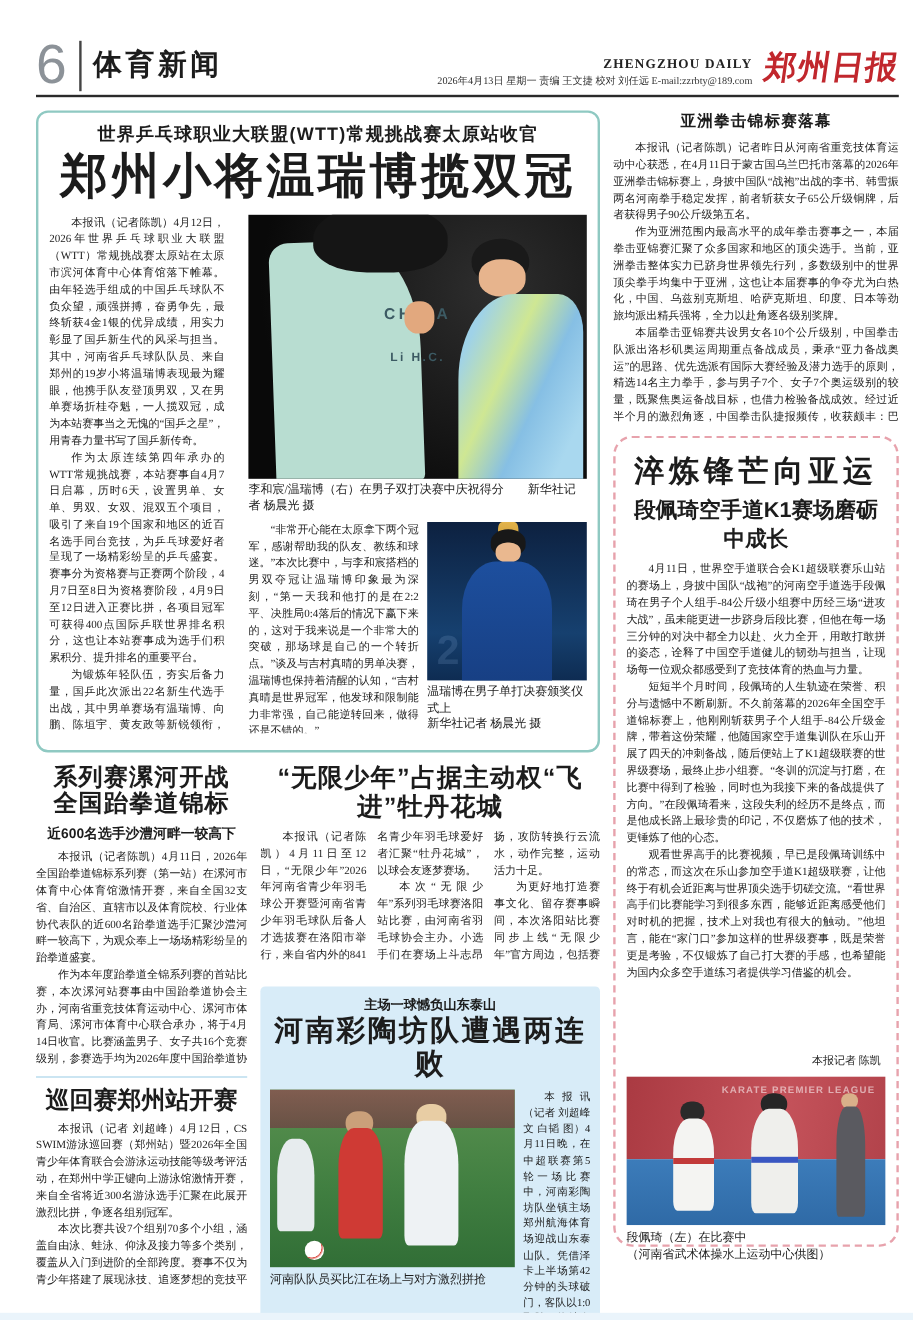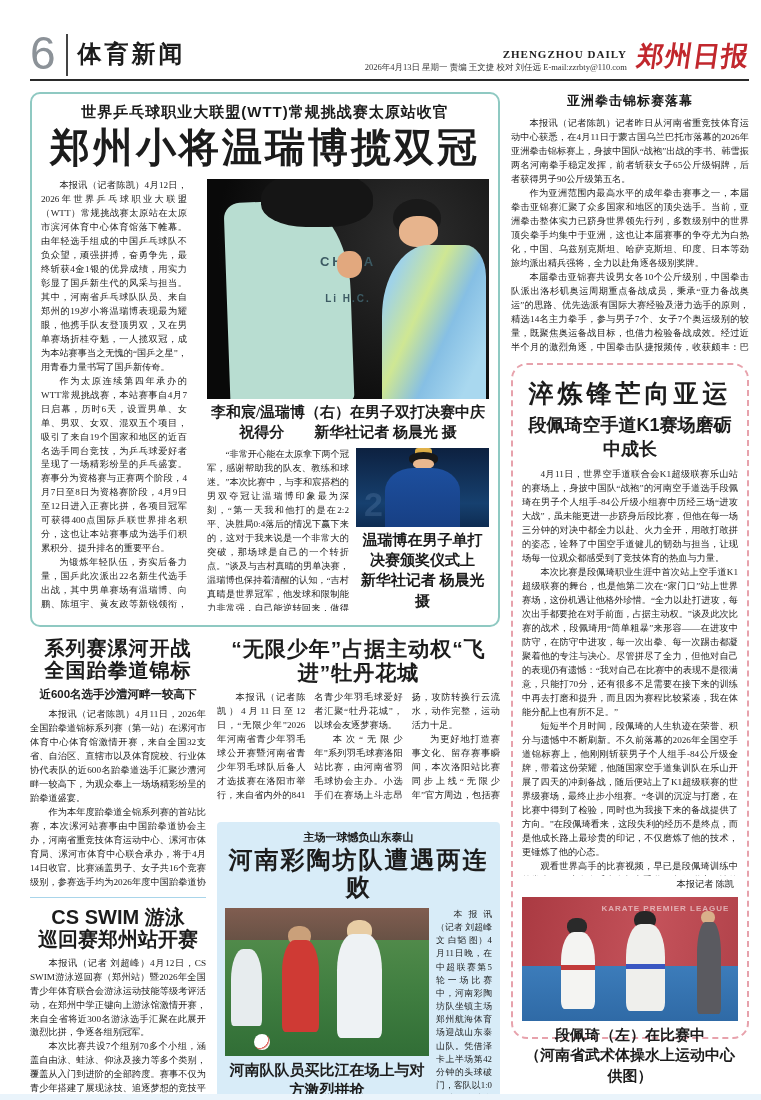--- a/index.html
+++ b/index.html
@@ -25,21 +25,21 @@
   
   .cols{display:flex;gap:11px;margin-top:11px;}
   .left-zone{width:470px;flex:none;}
   .right-col{flex:1;min-width:0;}
 
   
   .body-txt{font-size:9.2px;line-height:1.52;text-align:justify;overflow:hidden;}
   .body-txt p{margin:0;text-indent:2em;}
   .kicker{font-family:"Liberation Sans","DejaVu Sans",sans-serif;text-align:center;font-weight:bold;}
   .headline{font-family:"Liberation Sans","DejaVu Sans",sans-serif;text-align:center;font-weight:bold;line-height:1.12;}
-  .figcap{font-size:15px;font-weight:bold;text-align:center;line-height:1.35;}
+  .figcap{font-size:10px;font-weight:normal;text-align:left;line-height:1.35;}
 
   
   .wtt-box{border:2px solid #8fc9c2;border-radius:10px;padding:9px 9px 6px;height:535px;box-sizing:border-box;}
   .wtt-kicker{font-size:15px;letter-spacing:1px;}
   .wtt-head{font-size:40px;letter-spacing:3px;margin-top:3px;}
   .wtt-body{display:flex;gap:20px;margin-top:9px;height:432px;}
   .wtt-c1{width:146px;flex:none;}
   .wtt-right{flex:1;min-width:0;display:flex;flex-direction:column;}
   .fig-tt{height:220px;position:relative;overflow:hidden;background:radial-gradient(circle at 72% 28%,#2e2e2e,#090909 75%);}
   .tt-p1{position:absolute;left:7%;top:10%;width:44%;height:92%;background:#b8ddd1;
@@ -128,21 +128,21 @@
 <div class="page">
   <div class="inner">
 
     <div class="hdr">
       <div class="pagenum">6</div>
       <div class="hdr-div"></div>
       <div class="section-title">体育新闻</div>
       <div class="hdr-right">
         <div class="masthead">
           <div class="paper-en">ZHENGZHOU DAILY</div>
-          <div class="dateline">2026年4月13日 星期一 责编 王文捷 校对 刘任远 E-mail:zzrbty@110.com</div>
+          <div class="dateline">2026年4月13日 星期一 责编 王文捷 校对 刘任远 E-mail:zzrbty@189.com</div>
         </div>
         <div class="logo-cn">郑州日报</div>
       </div>
     </div>
     <div class="hdr-rule"></div>
 
     <div class="cols">
 
       <div class="left-zone">
 
@@ -197,21 +197,20 @@
               <div class="headline tkd-head">全国跆拳道锦标</div>
               <div class="tkd-sub">近600名选手沙澧河畔一较高下</div>
               <div class="body-txt tkd-body">
                 <p>本报讯（记者陈凯）4月11日，2026年全国跆拳道锦标系列赛（第一站）在漯河市体育中心体育馆激情开赛，来自全国32支省、自治区、直辖市以及体育院校、行业体协代表队的近600名跆拳道选手汇聚沙澧河畔一较高下，为观众奉上一场场精彩纷呈的跆拳道盛宴。</p>
                 <p>作为本年度跆拳道全锦系列赛的首站比赛，本次漯河站赛事由中国跆拳道协会主办，河南省重竞技体育运动中心、漯河市体育局、漯河市体育中心联合承办，将于4月14日收官。比赛涵盖男子、女子共16个竞赛级别，参赛选手均为2026年度中国跆拳道协会注册合格运动员且年满16周岁，代表着各队跆拳道项目的最高竞技水平。东道主河南队派出了18名男队员、8名女队员参加本次赛事，全力以赴争创佳绩。</p>
 
               </div>
             </section>
             <div class="lc-div"></div>
             <section>
-              <div class="headline swim-head">CS SWIM 游泳</div>
               <div class="headline swim-head">巡回赛郑州站开赛</div>
               <div class="body-txt swim-body">
                 <p>本报讯（记者 刘超峰）4月12日，CS SWIM游泳巡回赛（郑州站）暨2026年全国青少年体育联合会游泳运动技能等级考评活动，在郑州中学正键向上游泳馆激情开赛，来自全省将近300名游泳选手汇聚在此展开激烈比拼，争逐各组别冠军。</p>
                 <p>本次比赛共设7个组别70多个小组，涵盖自由泳、蛙泳、仰泳及接力等多个类别，覆盖从入门到进阶的全部跨度。赛事不仅为青少年搭建了展现泳技、追逐梦想的竞技平台，更成为推动我省游泳人才培养、厚植城市体育文化的生动实践。</p>
 
               </div>
             </section>
           </div>
 
           <div class="col-mid">
@@ -260,21 +259,20 @@
             <p>本届拳击亚锦赛共设男女各10个公斤级别，中国拳击队派出洛杉矶奥运周期重点备战成员，秉承“亚力备战奥运”的思路、优先选派有国际大赛经验及潜力选手的原则，精选14名主力拳手，参与男子7个、女子7个奥运级别的较量，既聚焦奥运备战目标，也借力检验备战成效。经过近半个月的激烈角逐，中国拳击队捷报频传，收获颇丰：巴黎奥运会冠军吴愉稳扎稳打，成功斩获女子51公斤级金牌；20岁小将包子怡脱颖而出、一鸣惊人，站上女子75公斤级最高领奖台；巴依克开代·达那别克愈挫愈勇，夺得男子90公斤以上级银牌。最终，中国拳击队以2金1银5铜的优异战绩收官本届拳击亚锦赛。</p>
 
           </div>
         </section>
 
         <section class="karate-box">
           <div class="headline kar-head">淬炼锋芒向亚运</div>
           <div class="kar-sub">段佩琦空手道K1赛场磨砺中成长</div>
           <div class="body-txt kar-body">
             <p>4月11日，世界空手道联合会K1超级联赛乐山站的赛场上，身披中国队“战袍”的河南空手道选手段佩琦在男子个人组手-84公斤级小组赛中历经三场“进攻大战”，虽未能更进一步跻身后段比赛，但他在每一场三分钟的对决中都全力以赴、火力全开，用敢打敢拼的姿态，诠释了中国空手道健儿的韧劲与担当，让现场每一位观众都感受到了竞技体育的热血与力量。</p>
-            <p>本次比赛是段佩琦职业生涯中首次站上空手道K1超级联赛的舞台，也是他第二次在“家门口”站上世界赛场，这份机遇让他格外珍惜。“全力以赴打进攻，每次出手都要抢在对手前面，占据主动权。”谈及此次比赛的战术，段佩琦用“简单粗暴”来形容——在进攻中防守，在防守中进攻，每一次出拳、每一次踢击都凝聚着他的专注与决心。尽管拼尽了全力，但他对自己的表现仍有遗憾：“我对自己在比赛中的表现不是很满意，只能打70分，还有很多不足需要在接下来的训练中再去打磨和提升，而且因为赛程比较紧凑，我在体能分配上也有所不足。”</p>
             <p>短短半个月时间，段佩琦的人生轨迹在荣誉、积分与遗憾中不断刷新。不久前落幕的2026年全国空手道锦标赛上，他刚刚斩获男子个人组手-84公斤级金牌，带着这份荣耀，他随国家空手道集训队在乐山开展了四天的冲刺备战，随后便站上了K1超级联赛的世界级赛场，最终止步小组赛。“冬训的沉淀与打磨，在比赛中得到了检验，同时也为我接下来的备战提供了方向。”在段佩琦看来，这段失利的经历不是终点，而是他成长路上最珍贵的印记，不仅磨炼了他的技术，更锤炼了他的心态。</p>
             <p>观看世界高手的比赛视频，早已是段佩琦训练中的常态，而这次在乐山参加空手道K1超级联赛，让他终于有机会近距离与世界顶尖选手切磋交流。“看世界高手们比赛能学习到很多东西，能够近距离感受他们对时机的把握，技术上对我也有很大的触动。”他坦言，能在“家门口”参加这样的世界级赛事，既是荣誉更是考验，不仅锻炼了自己打大赛的手感，也希望能为国内众多空手道练习者提供学习借鉴的机会。</p>
 
           </div>
           <div class="kar-byline">本报记者 陈凯</div>
           <div class="fig-karate">
             <div class="kar-top"></div>
             <div class="kar-banner">KARATE PREMIER LEAGUE</div>
             <div class="kar-mat"></div>
             <div class="kar-gi1-head"></div>

